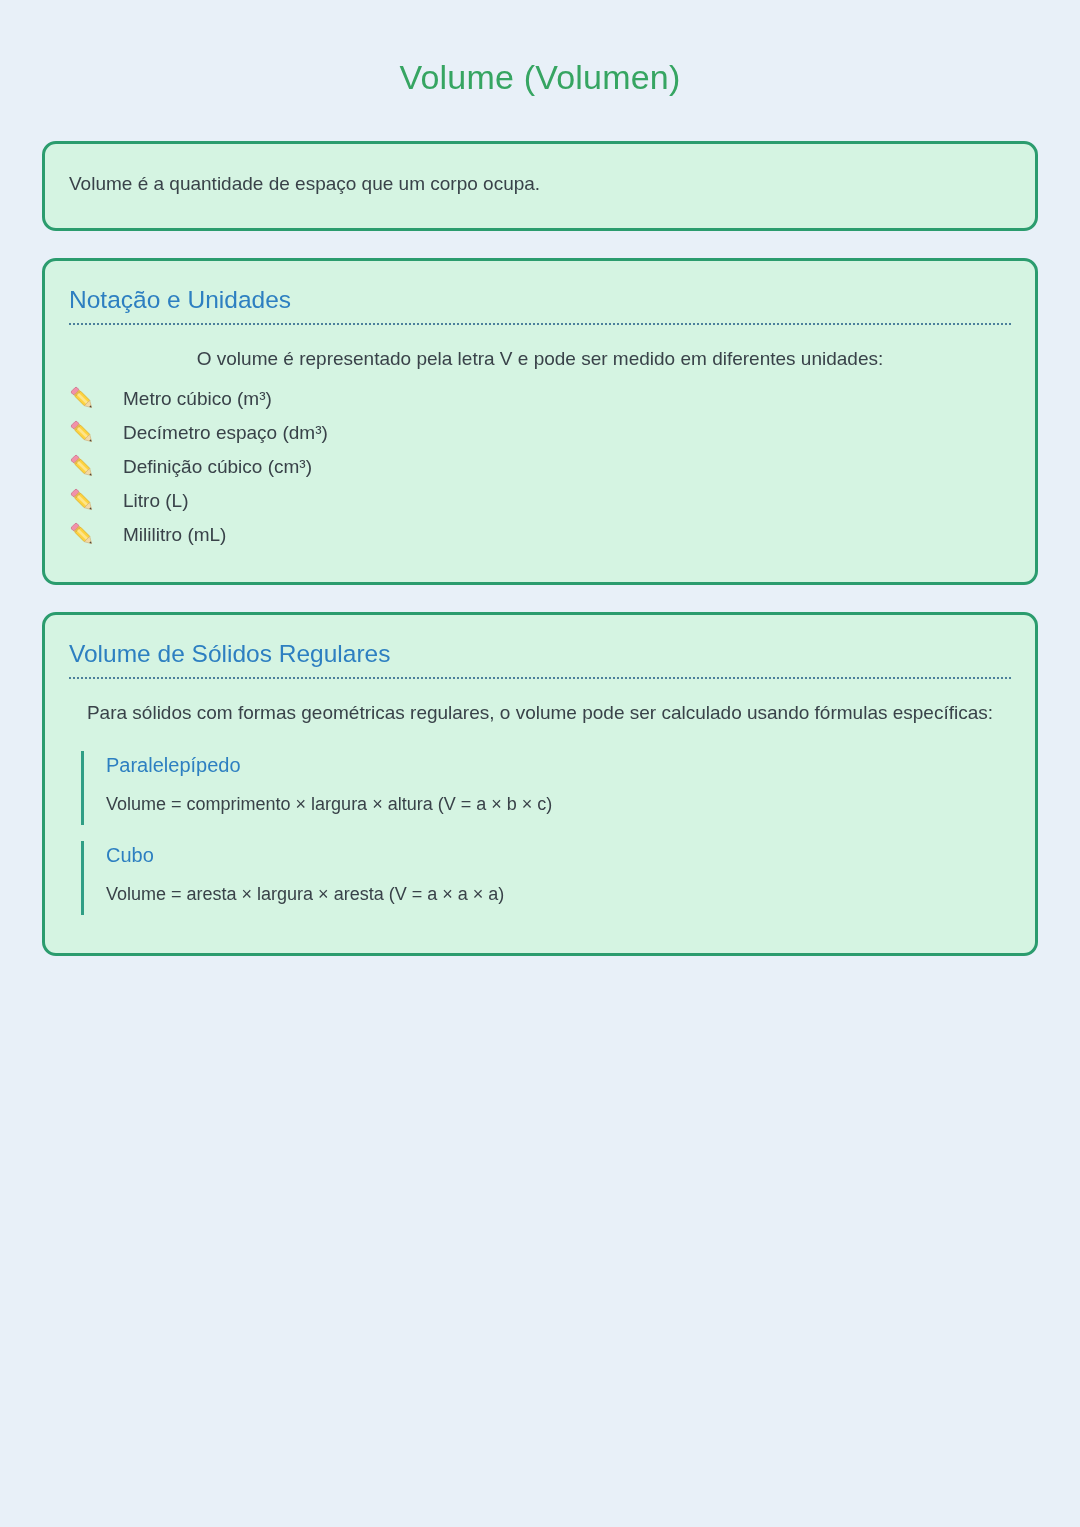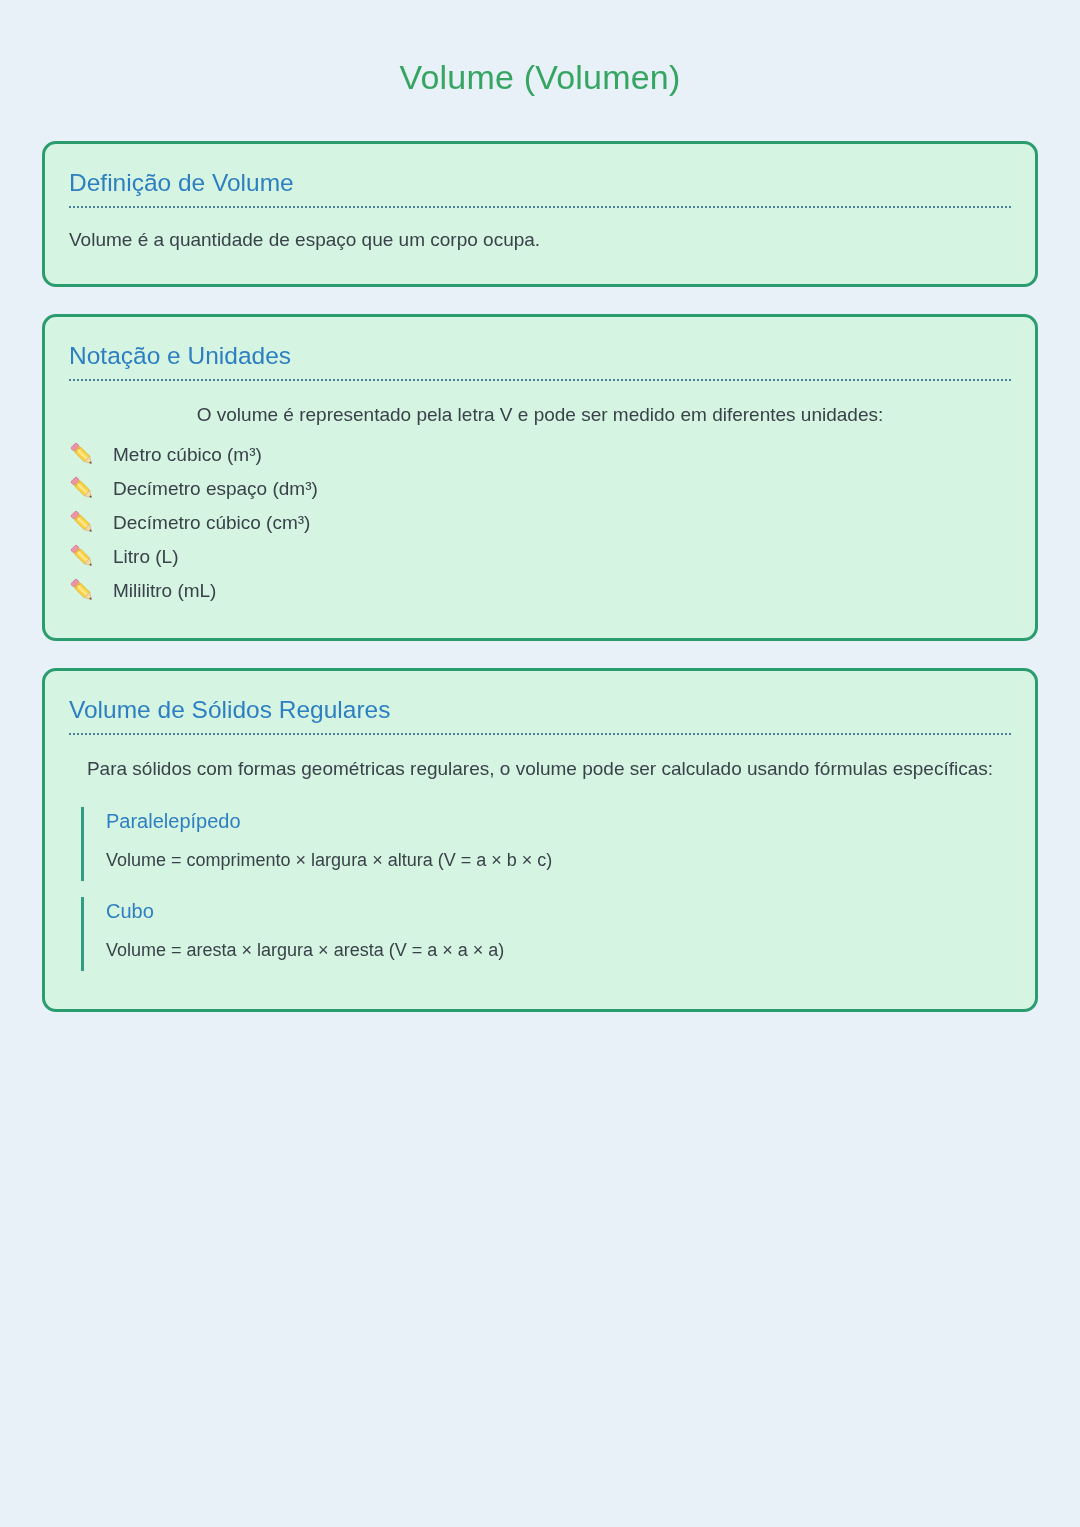--- a/index.html
+++ b/index.html
@@ -50,21 +50,21 @@
     line-height: 1.75;
     color: #394249;
     margin-bottom: 6px;
     max-width: 960px;
     text-align: center;
   }
   .unit-list { list-style: none; }
   .unit-item {
     display: flex;
     align-items: center;
-    gap: 17px;
+    gap: 27px;
     padding: 4px 0;
     height: 34px;
   }
   .unit-item .bullet {
     width: 27px;
     height: 27px;
     flex: 0 0 27px;
     display: inline-flex;
   }
   .unit-label {
@@ -104,21 +104,20 @@
       </g>
     </g>
   </defs>
 </svg>
 
 <div class="page">
 
   <h1 class="page-title">Volume (Volumen)</h1>
 
   <section class="card">
-    <h2 class="card-heading">Definição de Volume</h2>
     <p class="card-text">Volume é a quantidade de espaço que um corpo ocupa.</p>
   </section>
 
   <section class="card">
     <h2 class="card-heading">Notação e Unidades</h2>
     <p class="card-intro">O volume é representado pela letra V e pode ser medido em diferentes unidades:</p>
     <ul class="unit-list">
       <li class="unit-item">
         <svg class="bullet" viewBox="0 0 24 24">
             <use href="#pencil-glyph"></use>
@@ -128,21 +127,21 @@
       <li class="unit-item">
         <svg class="bullet" viewBox="0 0 24 24">
             <use href="#pencil-glyph"></use>
           </svg>
         <span class="unit-label">Decímetro espaço (dm³)</span>
       </li>
       <li class="unit-item">
         <svg class="bullet" viewBox="0 0 24 24">
             <use href="#pencil-glyph"></use>
           </svg>
-        <span class="unit-label">Decímetro cúbico (cm³)</span>
+        <span class="unit-label">Definição cúbico (cm³)</span>
       </li>
       <li class="unit-item">
         <svg class="bullet" viewBox="0 0 24 24">
             <use href="#pencil-glyph"></use>
           </svg>
         <span class="unit-label">Litro (L)</span>
       </li>
       <li class="unit-item">
         <svg class="bullet" viewBox="0 0 24 24">
             <use href="#pencil-glyph"></use>

